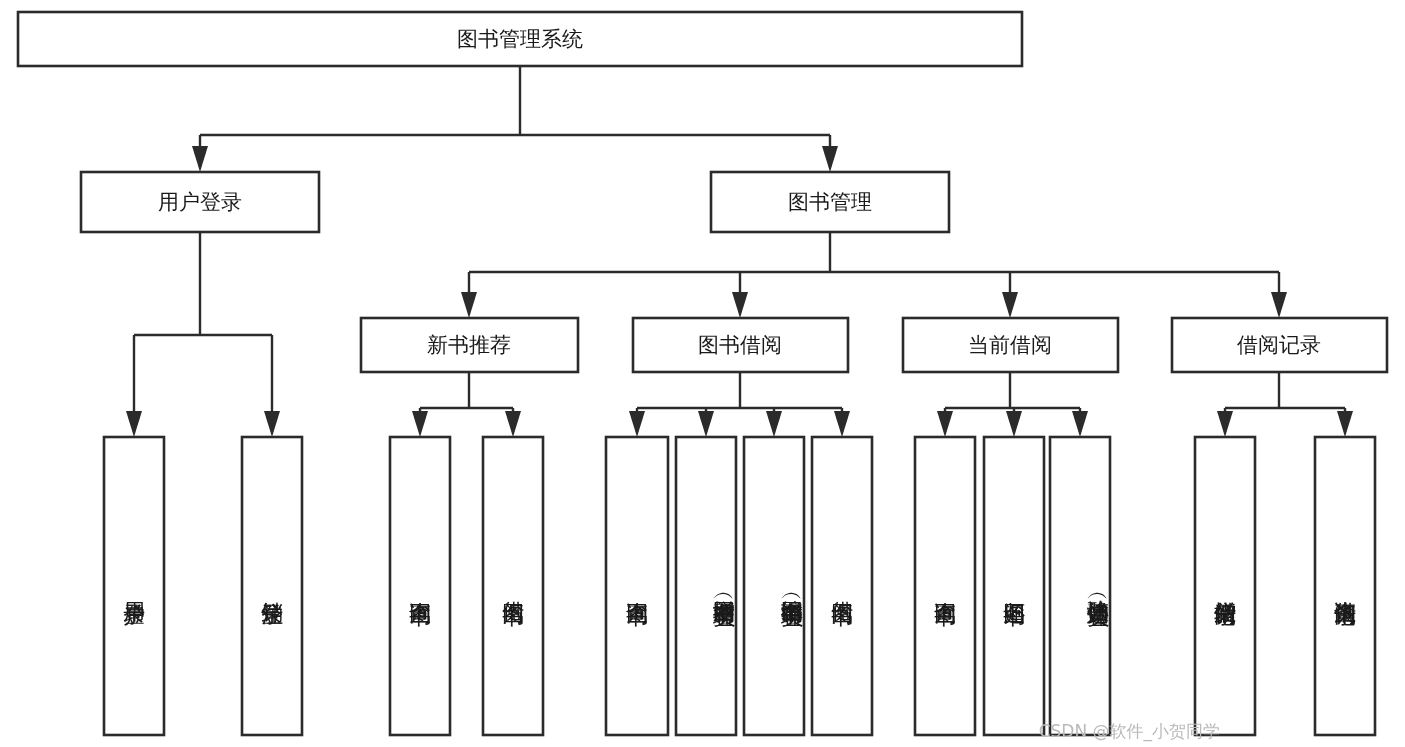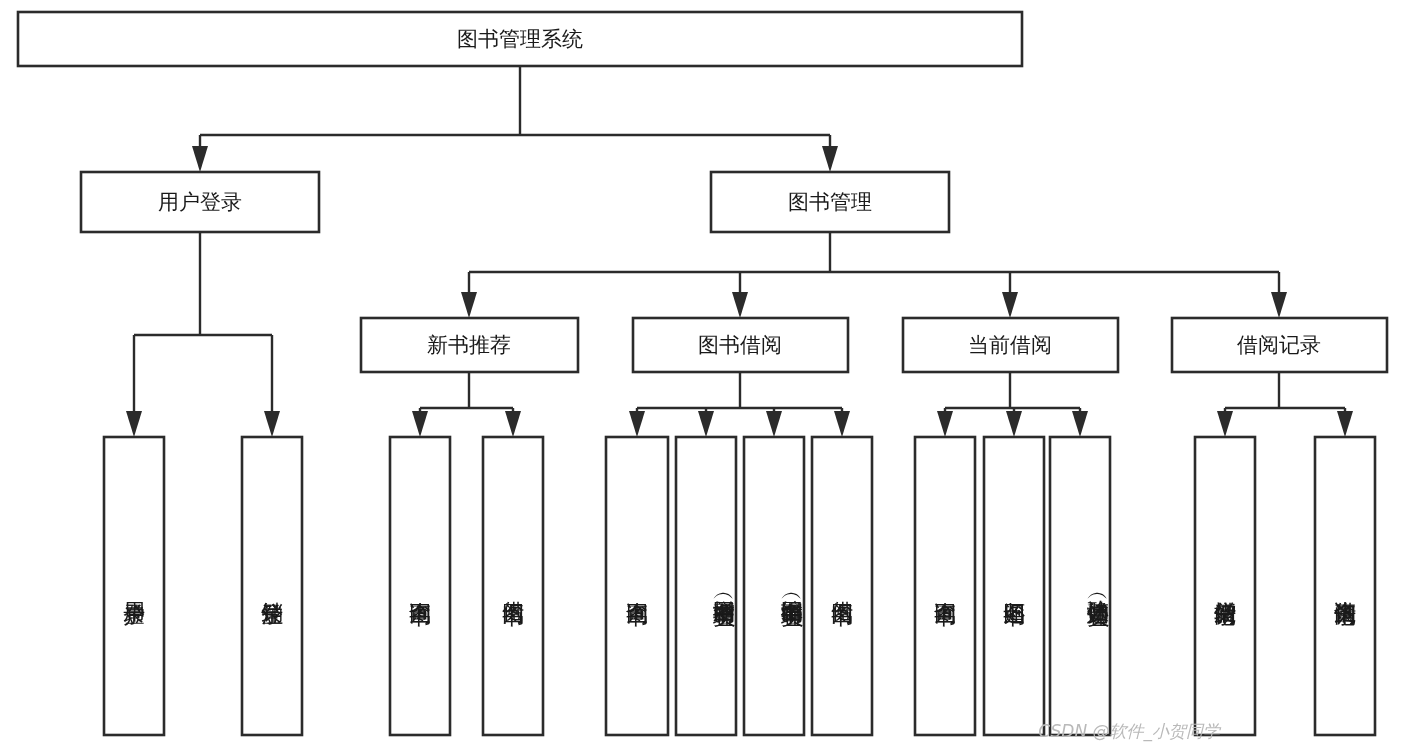--- a/index.html
+++ b/index.html
@@ -66,21 +66,20 @@
   }
   .watermark {
     position: absolute;
     right: 8px;
     bottom: 4px;
     font-family: "DejaVu Sans", "Liberation Sans", sans-serif;
     font-size: 17px;
     color: #b9b9b9;
     white-space: nowrap;
     user-select: none;
-    font-style: italic;
   }
 </style>
 </head>
 <body>
 
 <div id="diagram-root">
 
   <svg class="tree" viewBox="0 0 1405 747">
     <defs></defs>
 

